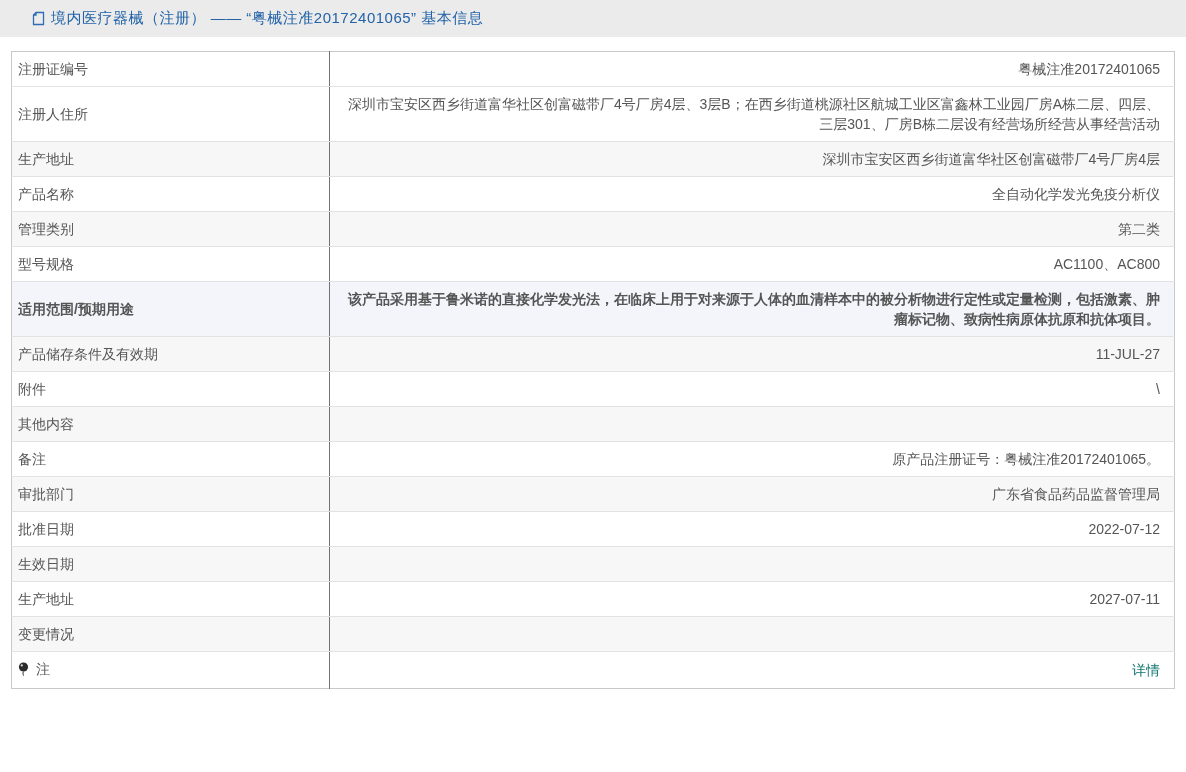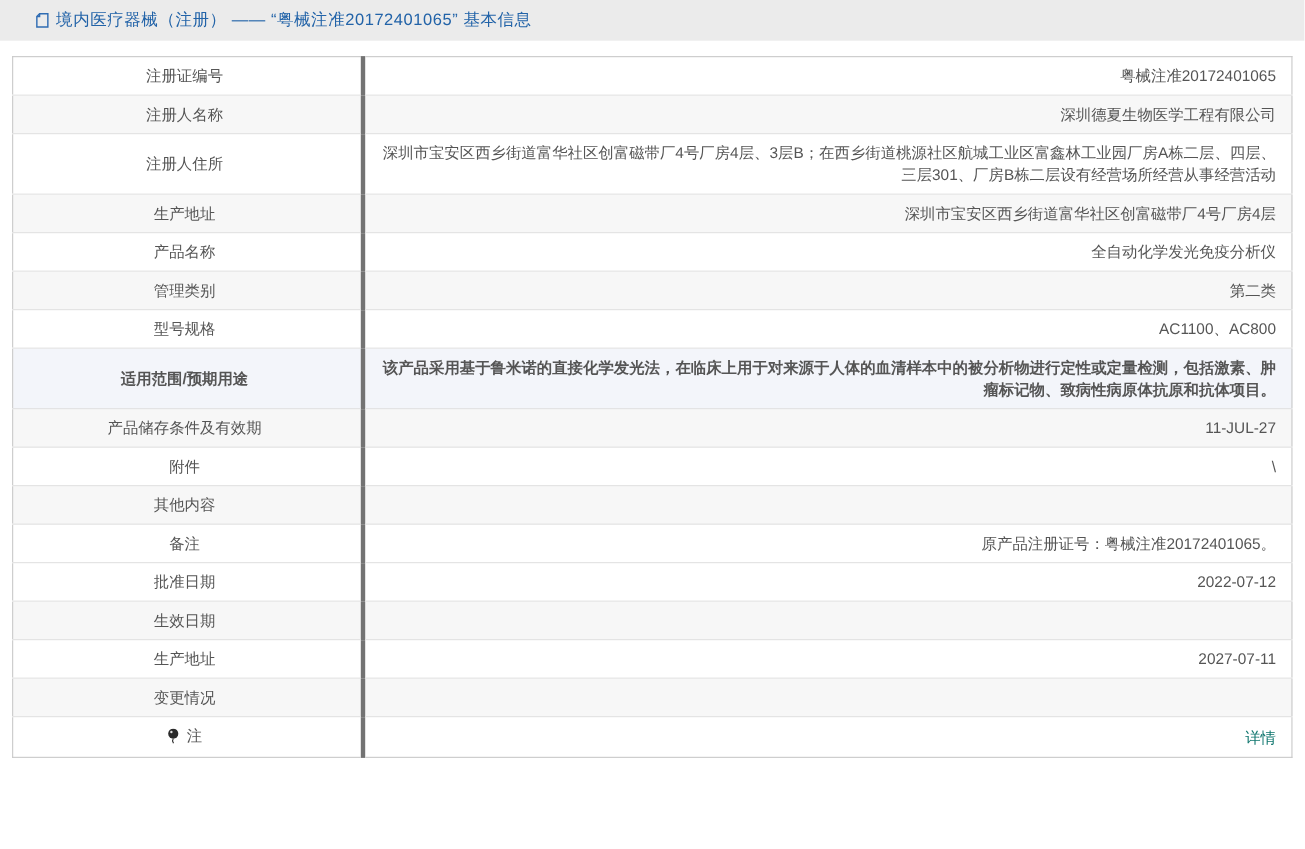--- a/index.html
+++ b/index.html
@@ -37,23 +37,23 @@
   td {
     font-size: 14px;
     color: #555555;
     border-bottom: 1px solid #e2e2e2;
     vertical-align: middle;
     line-height: 20px;
   }
   tr:last-child td { border-bottom: none; }
   td.label-cell {
     width: 318px;
-    text-align: center;
+    text-align: left;
     padding: 7px 10px 7px 6px;
-    border-right: 4px solid #737373;
+    border-right: 1px solid #737373;
     height: 34px;
   }
   td.value-cell {
     padding: 7px 14px 7px 12px;
     height: 34px;
     word-break: break-all;
     text-align: right;
   }
   tr.row-even { background: #f7f7f7; }
   tr.row-odd { background: #ffffff; }
@@ -83,29 +83,20 @@
     <tbody>
         <tr class="row-odd">
     <td class="label-cell">
       
       <span class="label-text">注册证编号</span>
     </td>
     <td class="value-cell">
       <span class="value-text">粤械注准20172401065</span>
     </td>
   </tr>
-        <tr class="row-even">
-    <td class="label-cell">
-      
-      <span class="label-text">注册人名称</span>
-    </td>
-    <td class="value-cell">
-      <span class="value-text">深圳德夏生物医学工程有限公司</span>
-    </td>
-  </tr>
         <tr class="row-odd">
     <td class="label-cell">
       
       <span class="label-text">注册人住所</span>
     </td>
     <td class="value-cell">
       <span class="value-text">深圳市宝安区西乡街道富华社区创富磁带厂4号厂房4层、3层B；在西乡街道桃源社区航城工业区富鑫林工业园厂房A栋二层、四层、三层301、厂房B栋二层设有经营场所经营从事经营活动</span>
     </td>
   </tr>
         <tr class="row-even">
@@ -180,20 +171,29 @@
       <span class="value-text"></span>
     </td>
   </tr>
         <tr class="row-odd">
     <td class="label-cell">
       
       <span class="label-text">备注</span>
     </td>
     <td class="value-cell">
       <span class="value-text">原产品注册证号：粤械注准20172401065。</span>
+    </td>
+  </tr>
+        <tr class="row-even">
+    <td class="label-cell">
+      
+      <span class="label-text">审批部门</span>
+    </td>
+    <td class="value-cell">
+      <span class="value-text">广东省食品药品监督管理局</span>
     </td>
   </tr>
         <tr class="row-odd">
     <td class="label-cell">
       
       <span class="label-text">批准日期</span>
     </td>
     <td class="value-cell">
       <span class="value-text">2022-07-12</span>
     </td>

